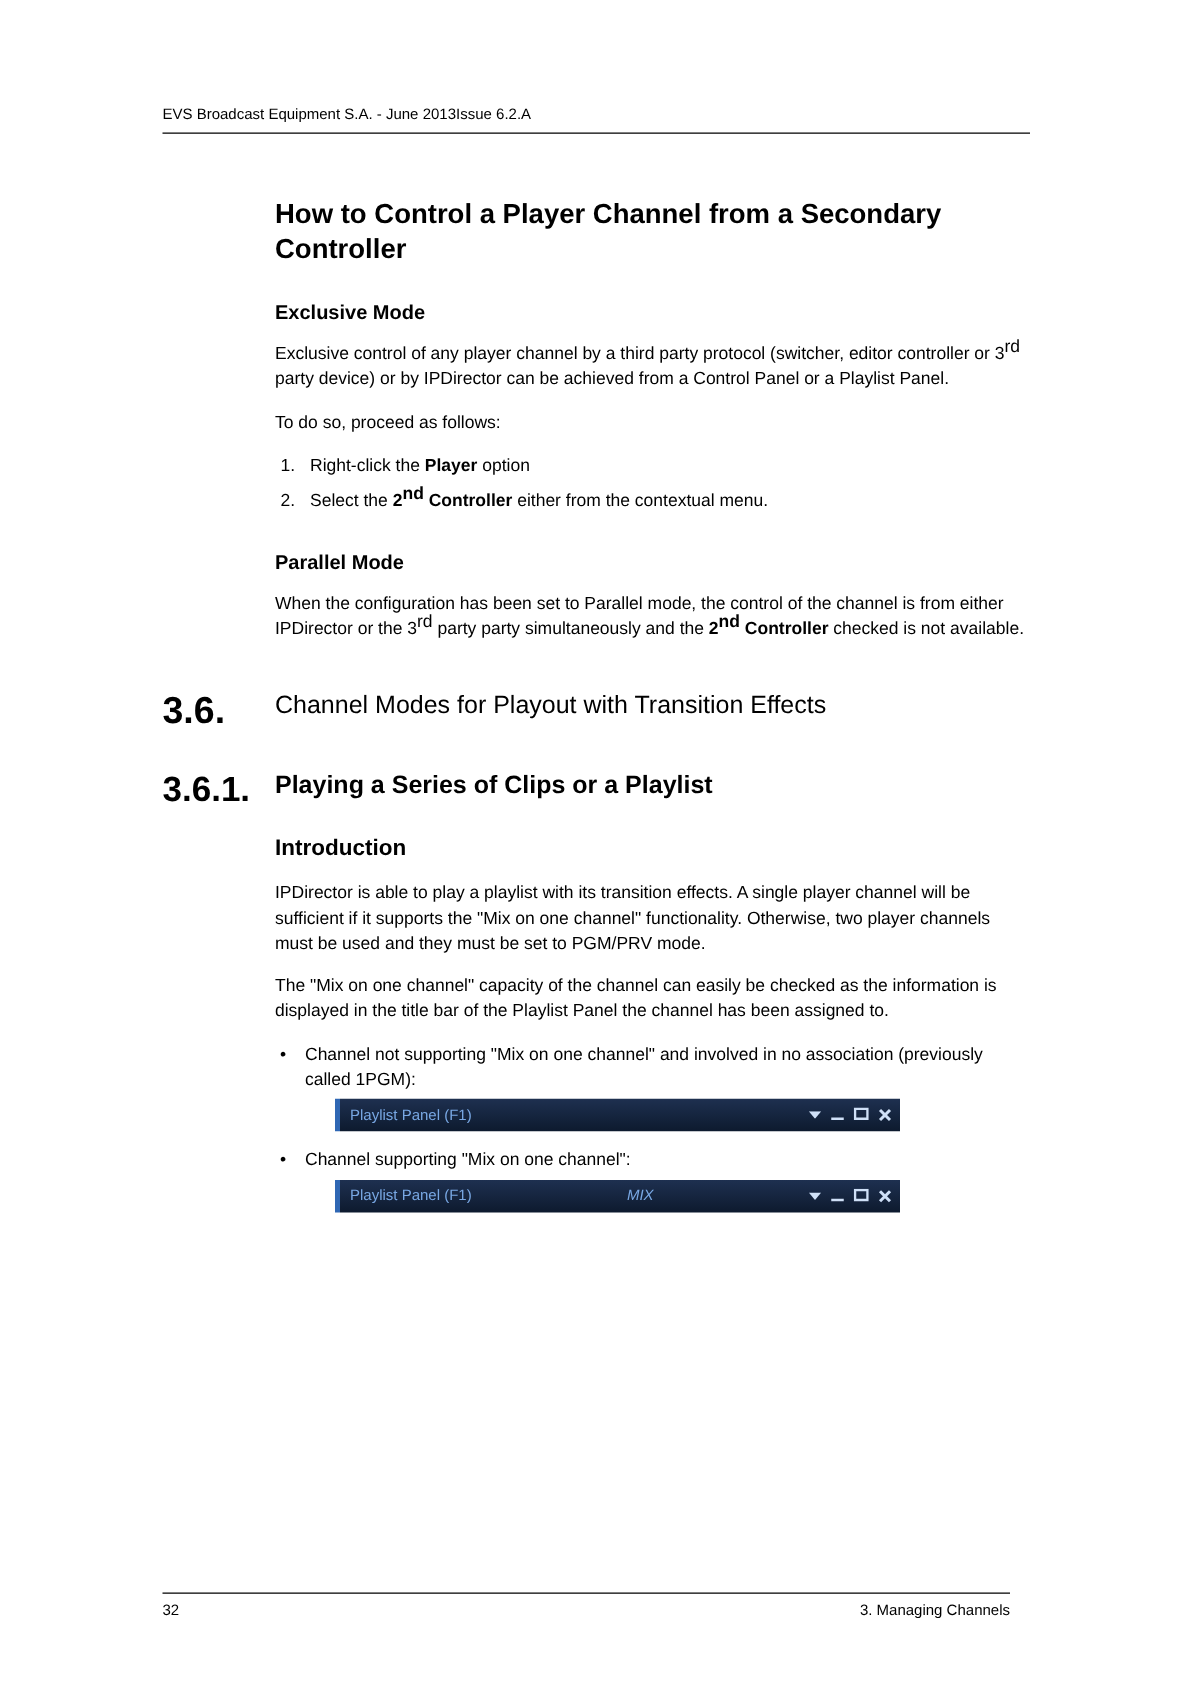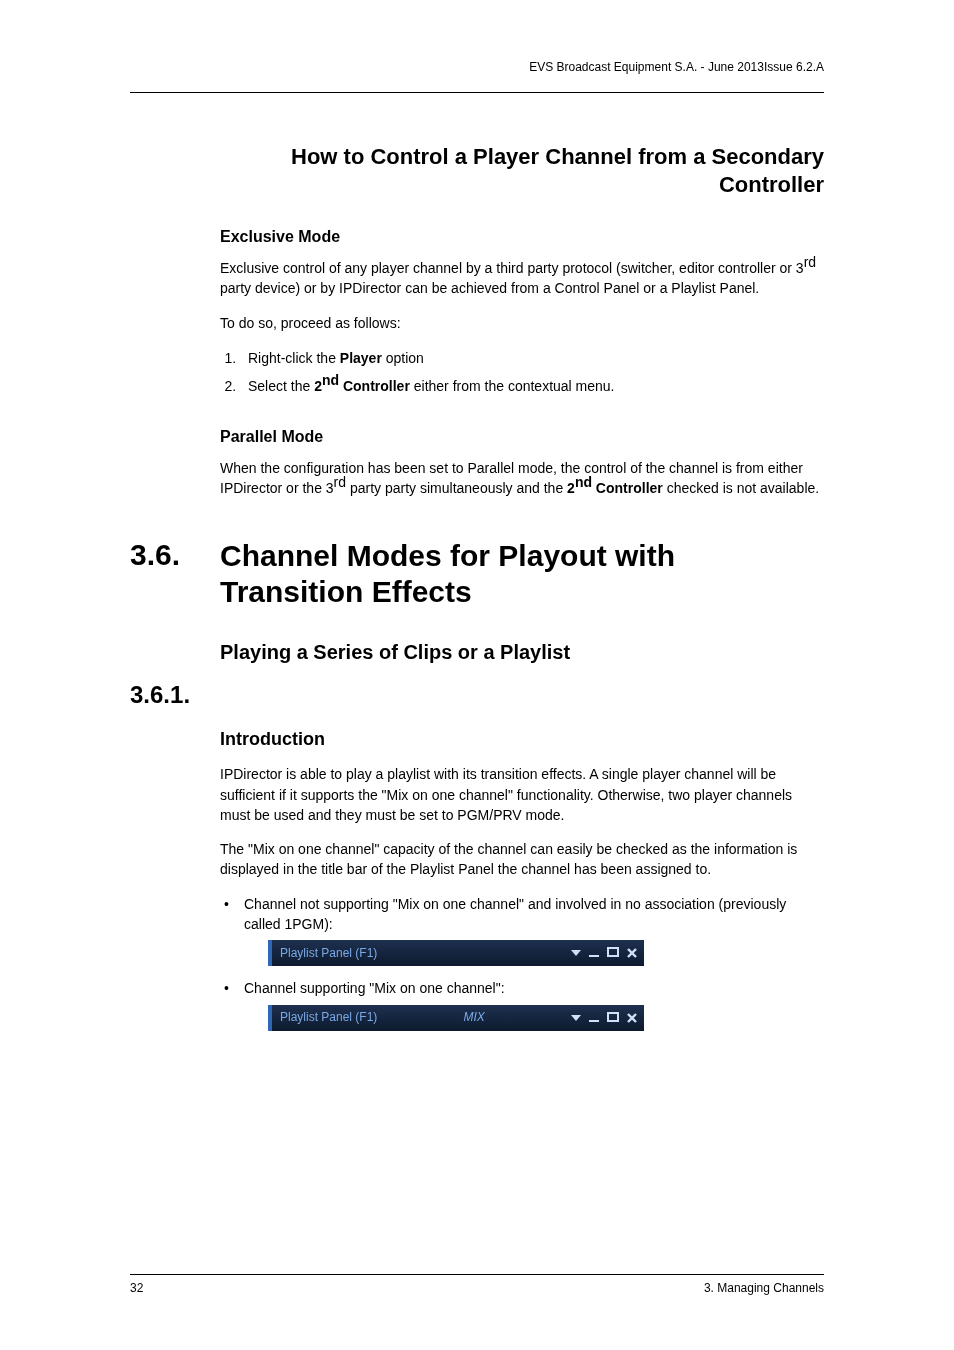--- a/index.html
+++ b/index.html
@@ -11,34 +11,34 @@
   }
   .page {
     box-sizing: border-box;
     width: 954px;
     min-height: 1350px;
     padding: 60px 130px 50px 130px;
     position: relative;
   }
   .header-row {
     display: flex;
-    justify-content: flex-end;
+    justify-content: flex-start;
     font-size: 12px;
     color: #000;
-    padding-bottom: 18px;
+    padding-bottom: 8px;
     border-bottom: 1px solid #000;
     margin-bottom: 50px;
+    margin-top: 24px;
   }
   .section-title {
     font-size: 22px;
     font-weight: bold;
     margin: 4px 0 30px 0;
     line-height: 1.25;
     padding-left: 90px;
-    text-align: right;
   }
   .block {
     padding-left: 90px;
   }
   .h3 {
     font-size: 16px;
     font-weight: bold;
     margin: 10px 0 12px 0;
   }
   .h3b {
@@ -82,65 +82,64 @@
     align-items: flex-start;
     margin: 40px 0 18px 0;
   }
   .chapter-num {
     font-size: 30px;
     font-weight: bold;
     width: 90px;
     flex: 0 0 90px;
   }
   .chapter-title {
-    font-size: 30px;
-    font-weight: bold;
+    font-size: 20px;
+    font-weight: normal;
     line-height: 1.2;
   }
   .sub-row {
     display: flex;
     align-items: flex-start;
     margin: 30px 0 6px 0;
   }
   .sub-num {
-    font-size: 24px;
+    font-size: 28px;
     font-weight: bold;
     width: 90px;
     flex: 0 0 90px;
-    margin-top: 41px;
   }
   .sub-title {
     font-size: 20px;
     font-weight: bold;
     line-height: 1.25;
   }
   
   .titlebar {
     display: flex;
     align-items: center;
-    width: 376px;
+    width: 452px;
     height: 26px;
     margin: 6px 14px 12px 24px;
     border-left: 4px solid #2f67b4;
     background: linear-gradient(to bottom, #1e3050, #0d1a2e);
     color: #79a8e4;
     font-family: Arial, Helvetica, sans-serif;
     font-size: 12px;
     box-sizing: border-box;
     padding: 0 6px 0 8px;
   }
   .titlebar .tb-title { flex: 0 0 auto; }
   .titlebar .tb-center { flex: 1 1 auto; text-align: center; font-style: italic; }
   .titlebar .tb-icons { flex: 0 0 auto; display: flex; align-items: center; gap: 7px; }
   .ico { display: inline-flex; align-items: center; }
   .ico svg { display: block; }
   .footer-row {
     position: absolute;
     left: 130px;
-    right: 130px;
+    right: 146px;
     bottom: 55px;
     display: flex;
     justify-content: space-between;
     font-size: 12px;
     border-top: 1px solid #000;
     padding-top: 6px;
   }
 </style>
 </head>
 <body>

